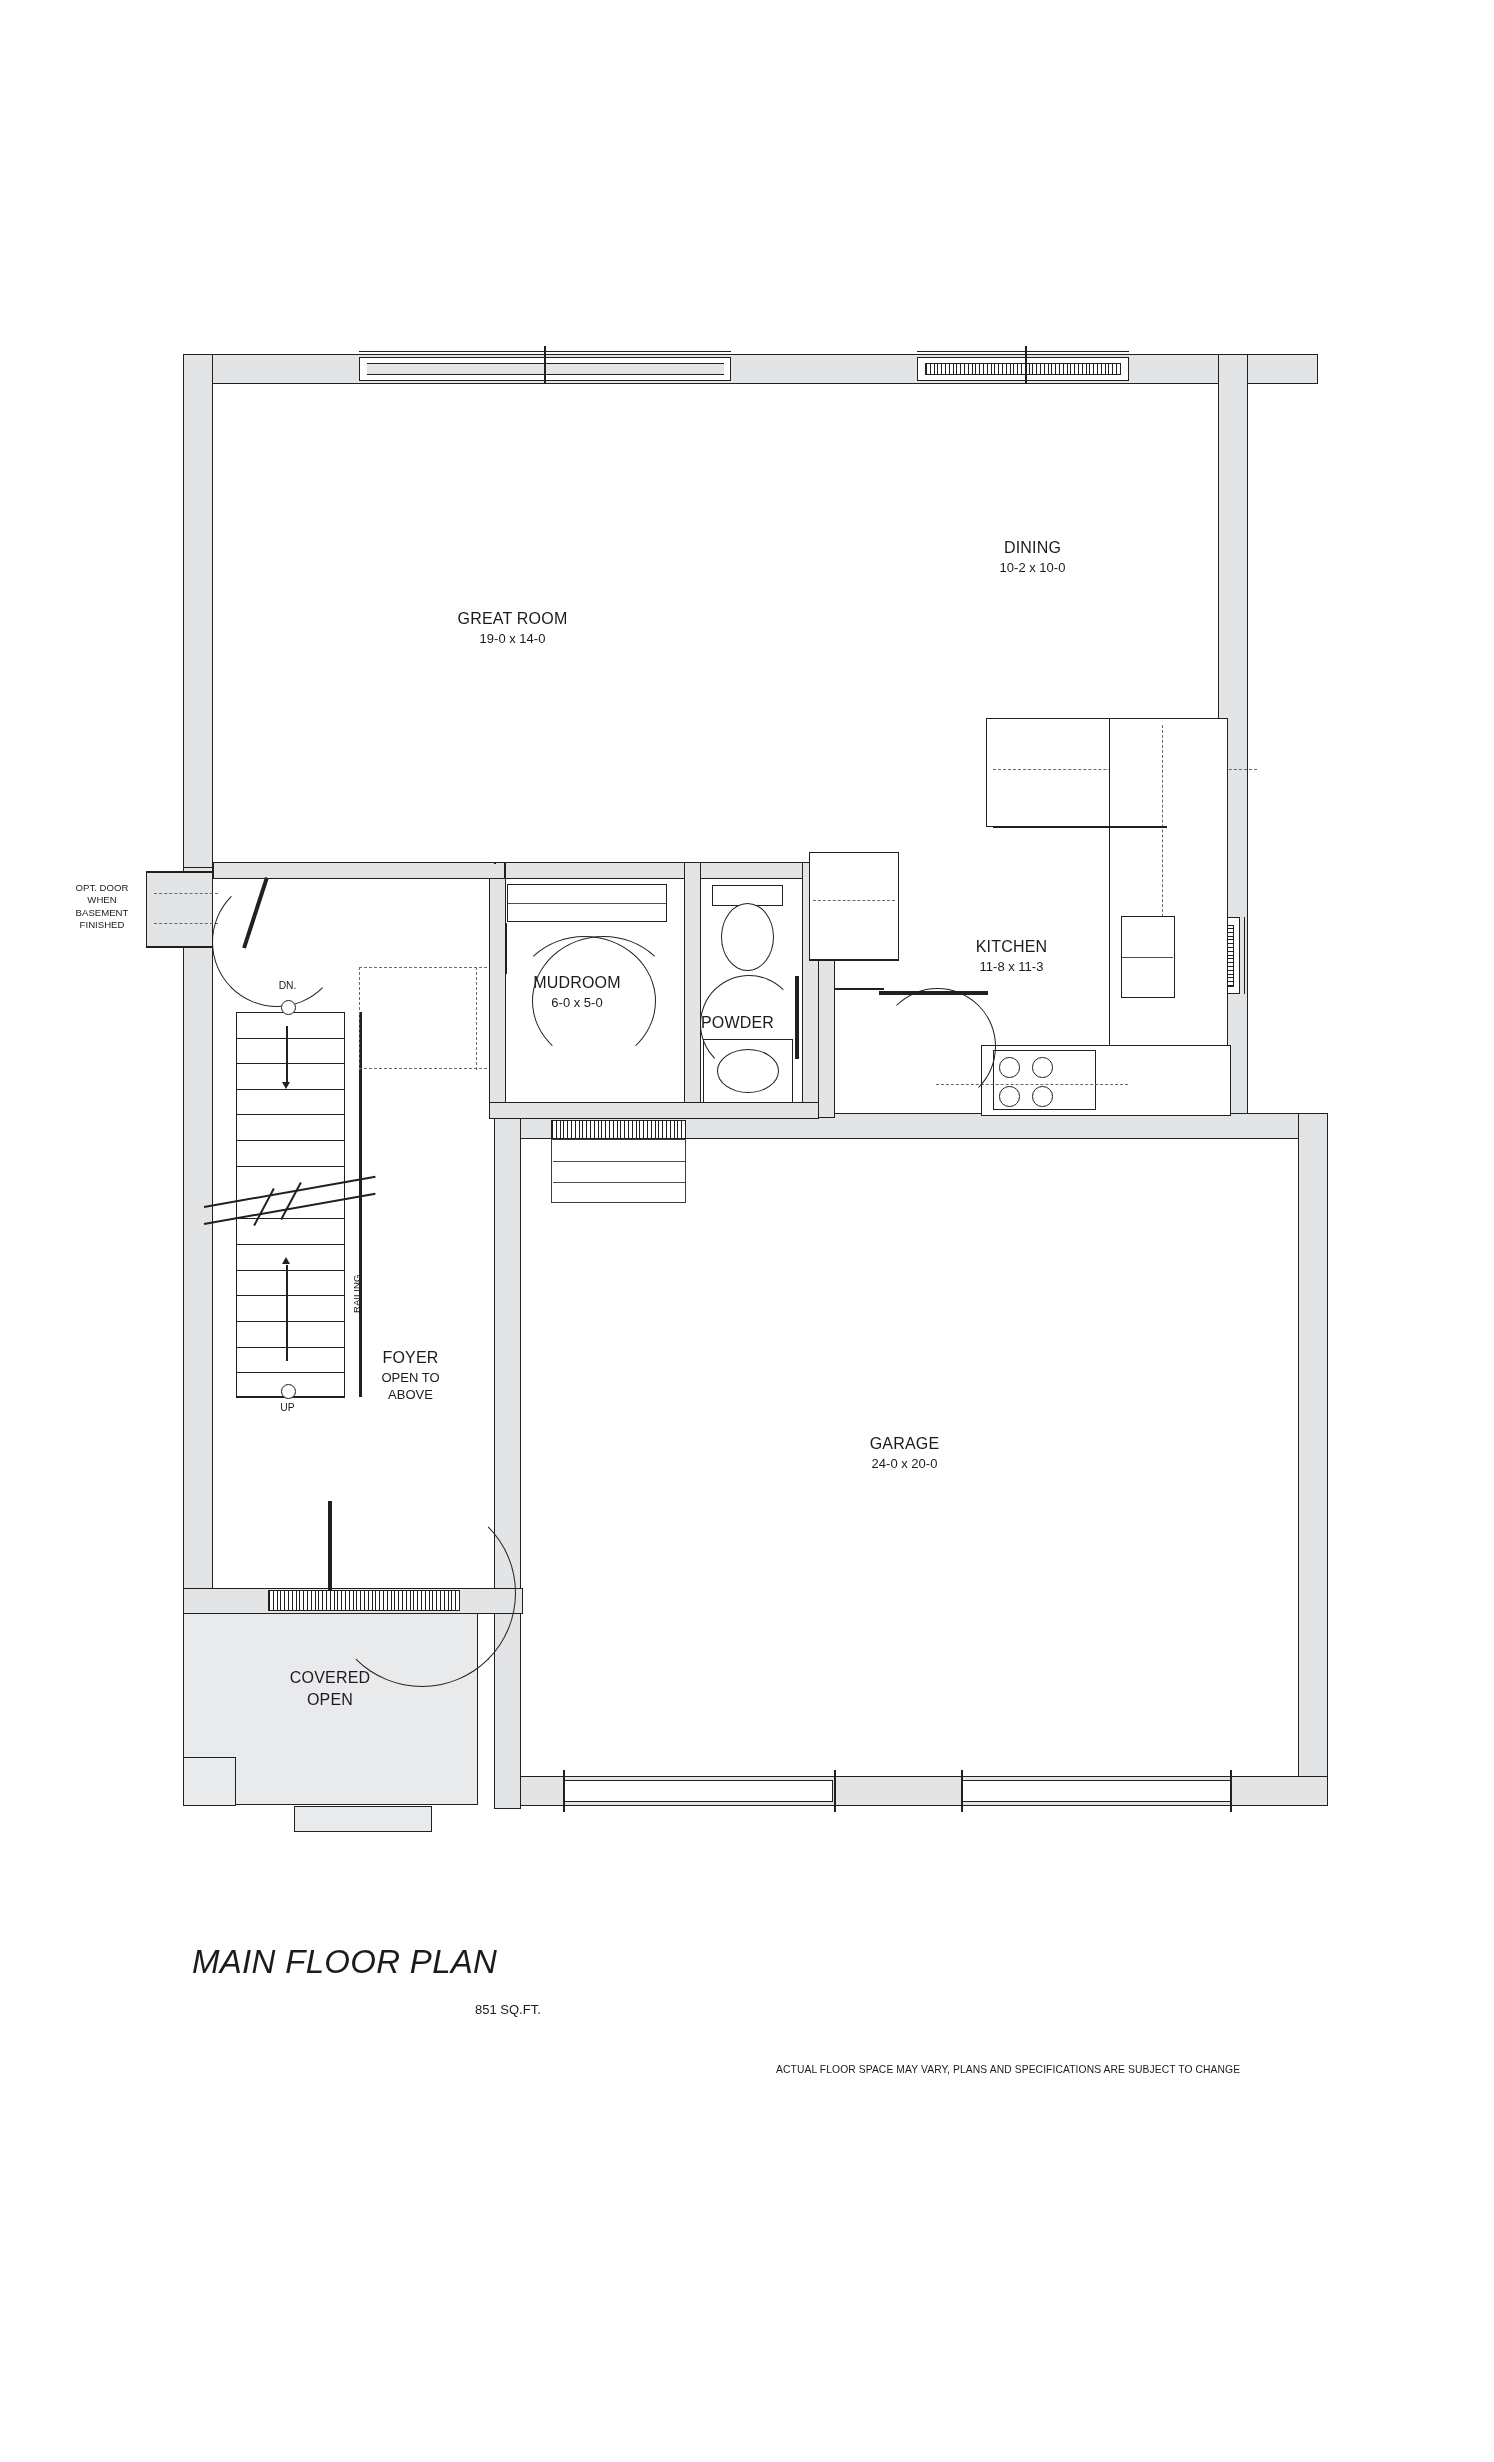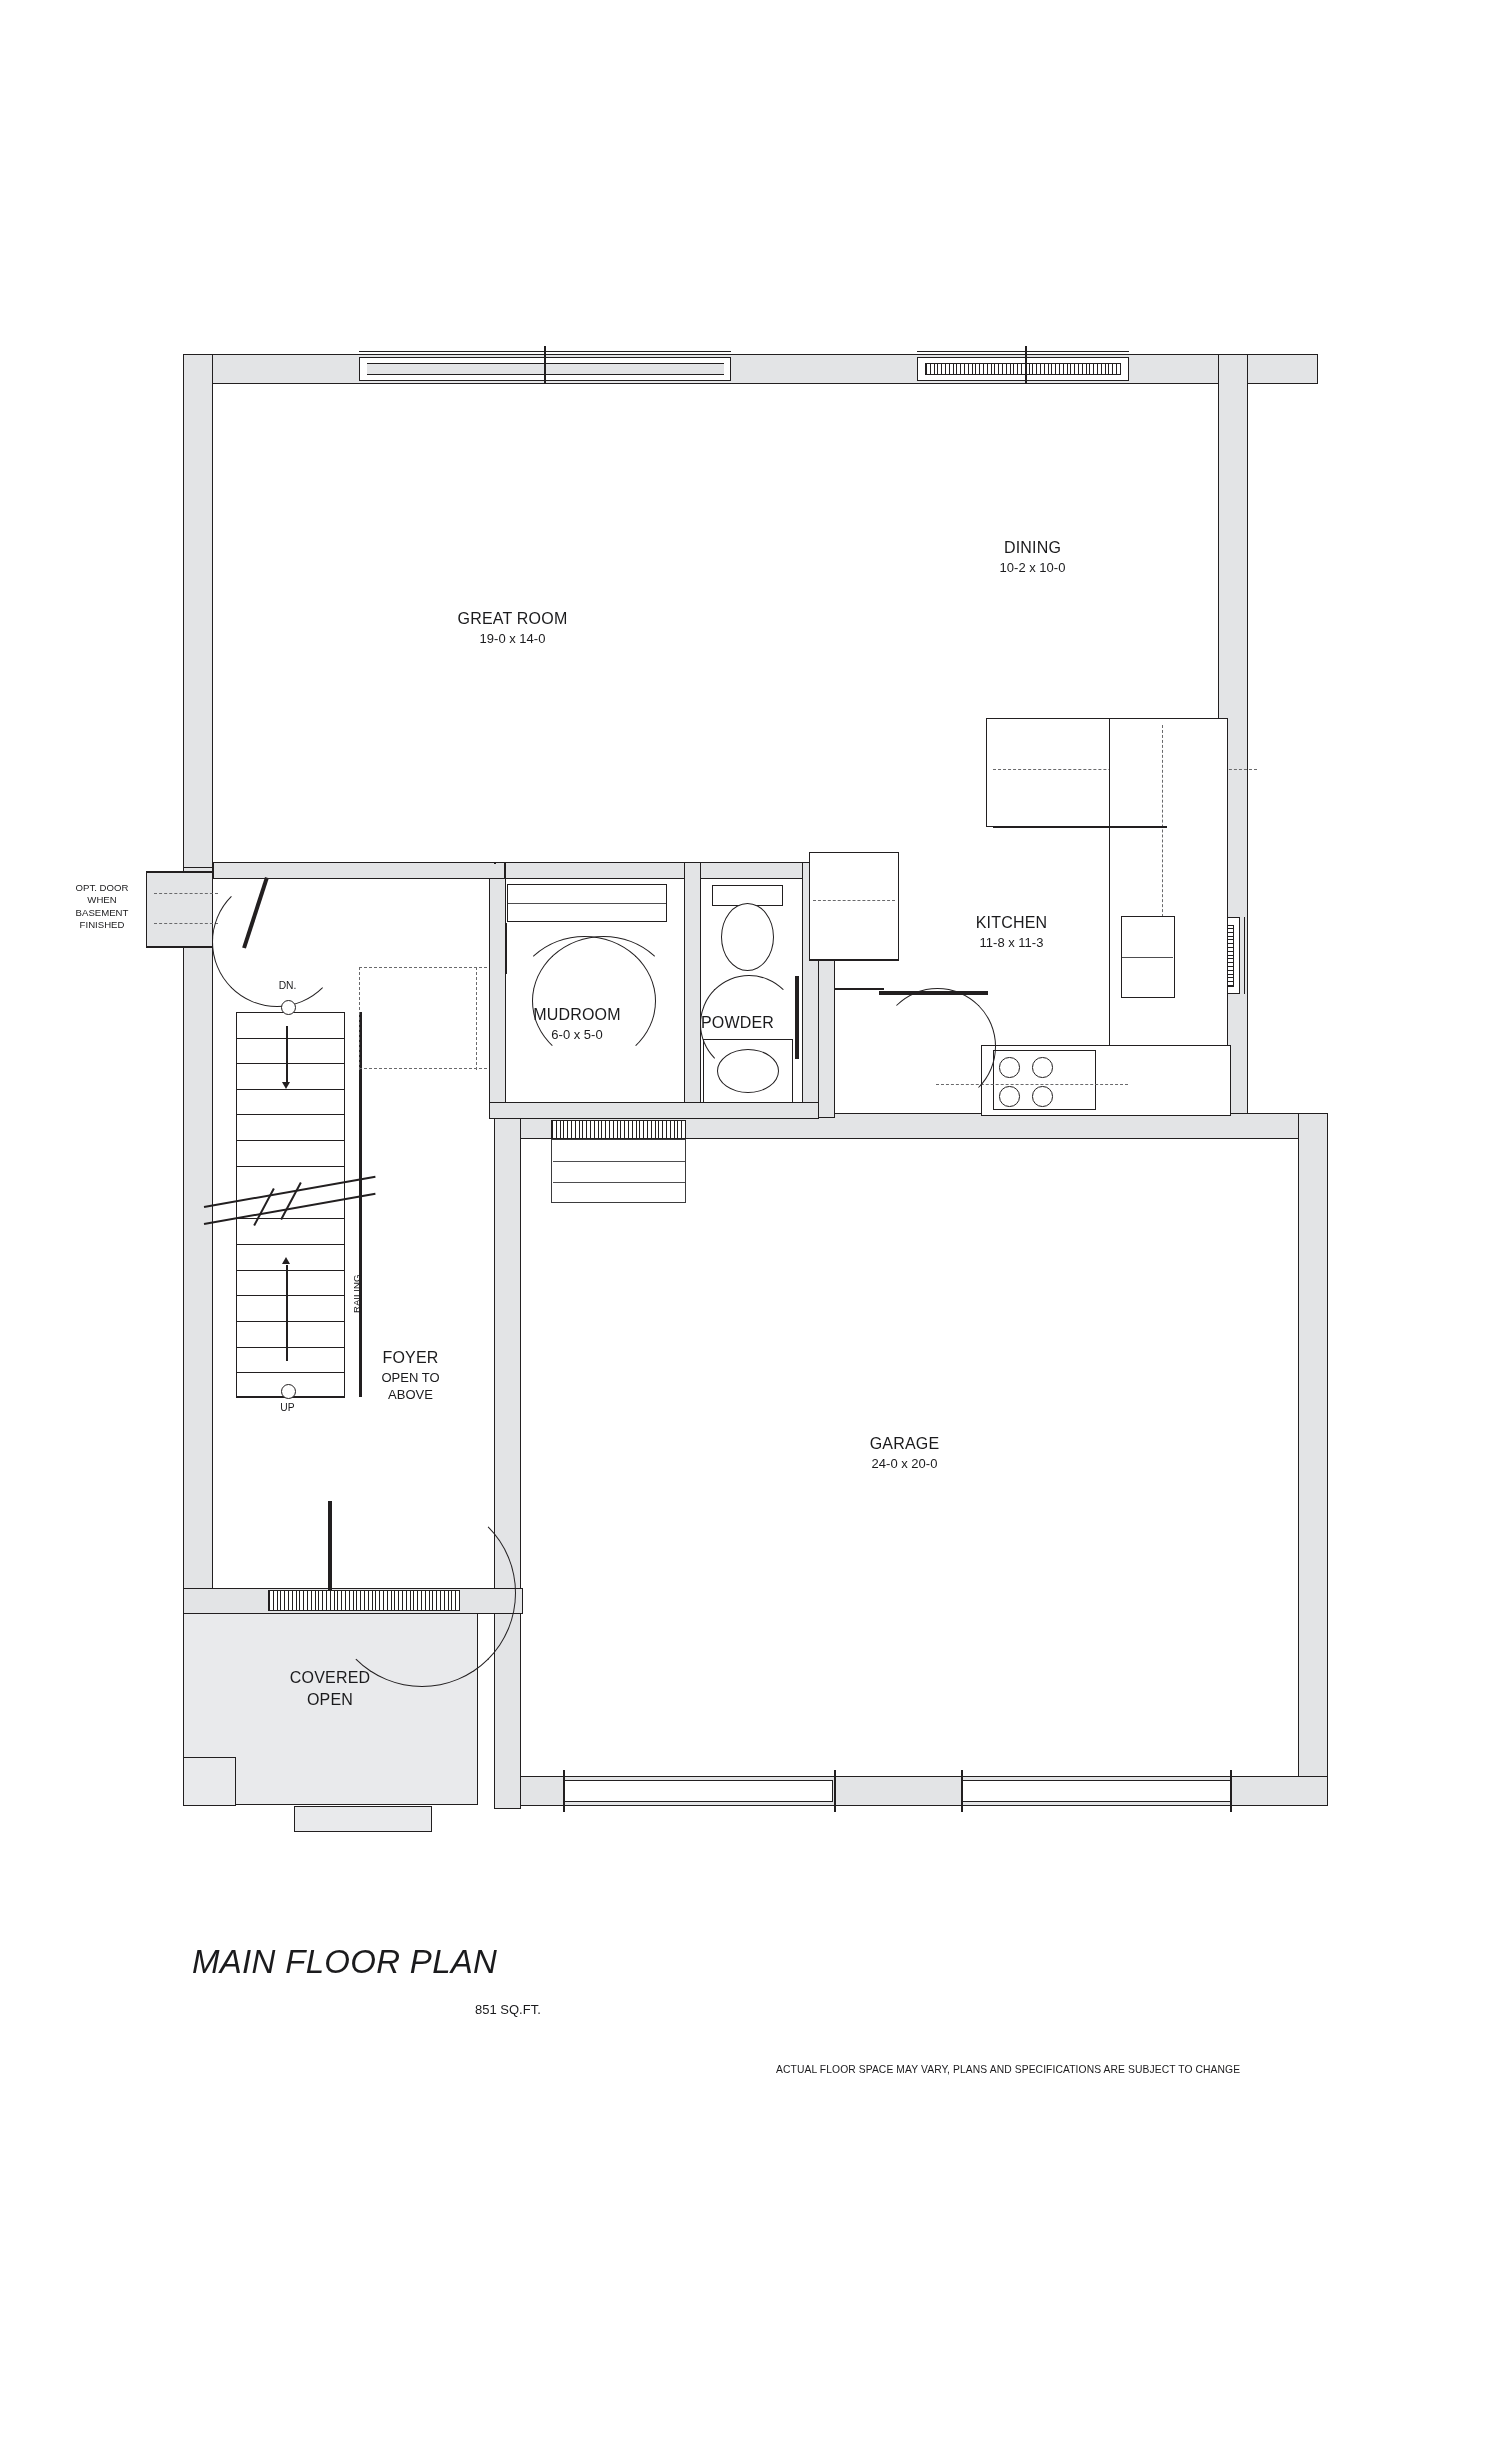--- a/index.html
+++ b/index.html
@@ -383,26 +383,26 @@
   <div class="room-label" style="left:410px; top:608px; width:205px;">
     <span class="room-name">GREAT ROOM</span>
     <span class="room-dims">19-0 x 14-0</span>
   </div>
 
   <div class="room-label" style="left:930px; top:537px; width:205px;">
     <span class="room-name">DINING</span>
     <span class="room-dims">10-2 x 10-0</span>
   </div>
 
-  <div class="room-label" style="left:909px; top:912px; width:205px;">
+  <div class="room-label" style="left:909px; top:936px; width:205px;">
     <span class="room-name">KITCHEN</span>
     <span class="room-dims">11-8 x 11-3</span>
   </div>
 
-  <div class="room-label" style="left:487px; top:1004px; width:180px;">
+  <div class="room-label" style="left:487px; top:972px; width:180px;">
     <span class="room-name">MUDROOM</span>
     <span class="room-dims">6-0 x 5-0</span>
   </div>
 
   <div class="room-label" style="left:654px; top:1012px; width:167px;">
     <span class="room-name">POWDER</span>
   </div>
 
   <div class="room-label" style="left:802px; top:1433px; width:205px;">
     <span class="room-name">GARAGE</span>

